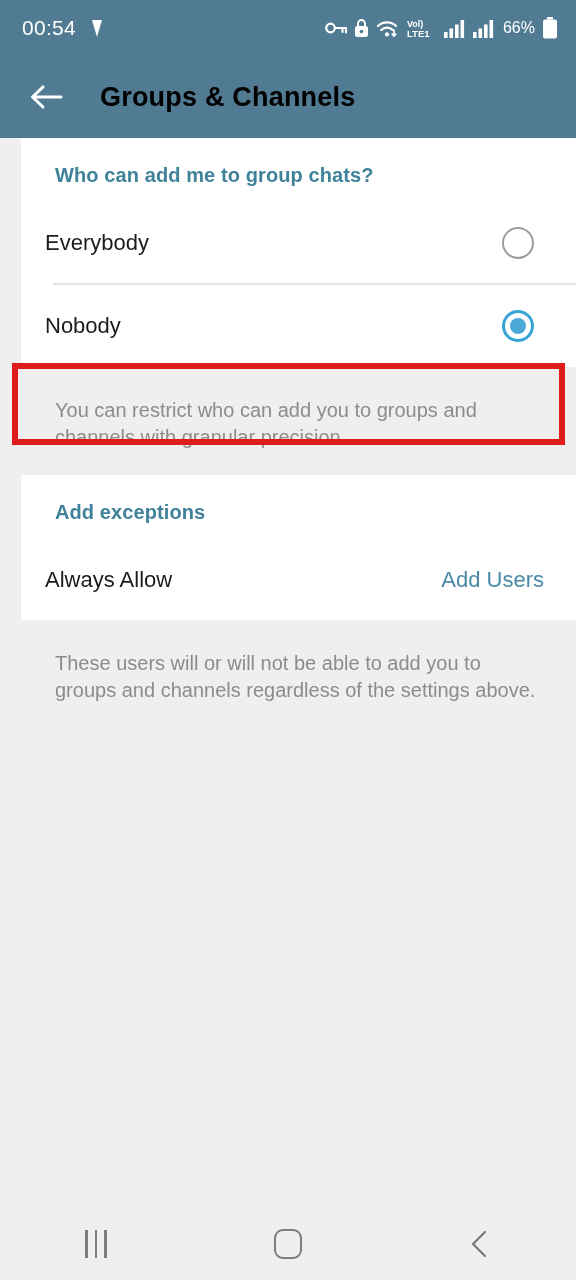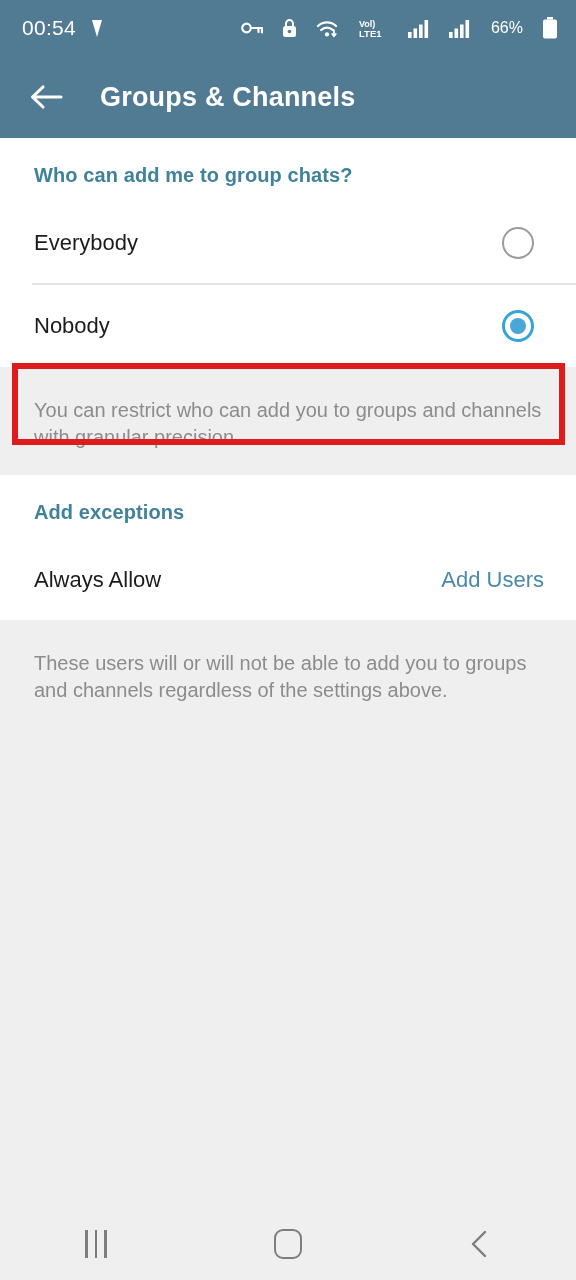--- a/index.html
+++ b/index.html
@@ -12,47 +12,47 @@
   .phone { position:relative; width:576px; height:1280px; background:#efefef; }
 
   
   .statusbar {
     height:56px; background:#517b92;
     display:flex; align-items:center; justify-content:space-between;
     padding:0 18px 0 22px; color:#ffffff;
   }
   .sb-left { display:flex; align-items:center; gap:14px; }
   .sb-clock { font-size:21px; letter-spacing:.3px; }
-  .sb-right { display:flex; align-items:center; gap:19px; }
+  .sb-right { display:flex; align-items:center; gap:7px; }
   .sb-pct { font-size:16px; margin-left:1px; }
   .ic { display:block; }
 
   
   .appbar {
     height:82px; background:#517b92;
     display:flex; align-items:center; padding:0 22px;
   }
   .back-btn { width:48px; height:48px; display:flex; align-items:center; justify-content:center; }
   .appbar-title {
-    color:#ffffff; font-size:27px; font-weight:bold;
+    color:#000000; font-size:27px; font-weight:bold;
     margin-left:30px; letter-spacing:.2px;
   }
 
   
-  .content { background:#fef9c3; }
+  .content { background:#fef9c3;margin-left:21px; }
   .card { background:#ffffff; }
 
   .section-head {
     color:#3f8299; font-size:20px; font-weight:bold;
     padding:26px 34px 16px 34px; letter-spacing:.1px;
   }
 
   .row {
     height:80px; display:flex; align-items:center;
-    padding:0 26px 0 34px; position:relative; background:#ffffff;justify-content:space-between;
+    padding:0 26px 0 24px; position:relative; background:#ffffff;justify-content:space-between;
   }
   .row-label { font-size:22px; color:#1c1c1c; flex:1; }
   .divider {
     height:1px; background:#e3e3e3; margin-left:32px;
   }
 
   .radio { width:32px; height:32px; border-radius:50%; position:relative; flex:0 0 auto; margin-right:16px; }
   .radio.off { border:2.5px solid #9b9b9b; background:transparent; }
   .radio.on { border:3px solid #35a4d6; background:transparent; }
   .radio.on::after {

